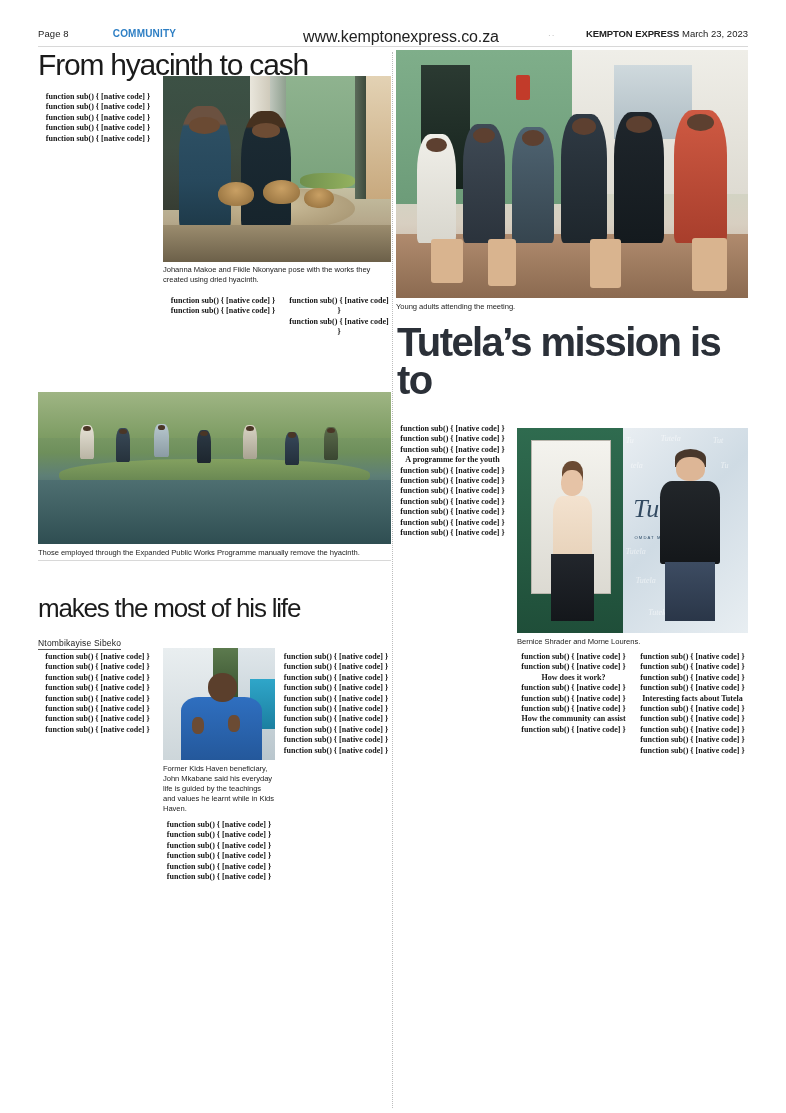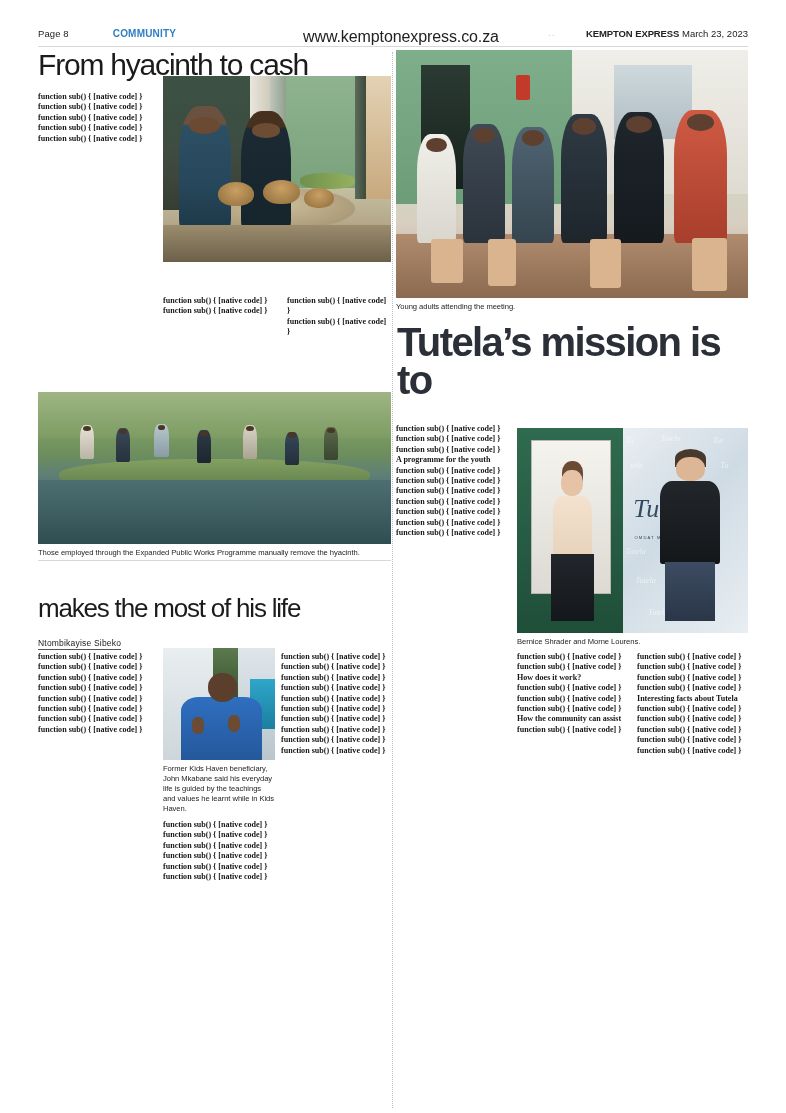--- a/index.html
+++ b/index.html
@@ -53,21 +53,21 @@
   .caption{
     font-family:"Liberation Sans", sans-serif;
     font-size:7.6px;line-height:1.32;color:#1d1d1d;letter-spacing:-.05px;
   }
   .body-col{
     position:absolute;
     font-family:"Liberation Serif", serif;
     font-size:8.05px;
     line-height:1.295;
     color:#161616;
-    text-align:left;
+    text-align:center;
     hyphens:none;
   }
   .body-col p{margin:0;}
   .body-col p.sub{font-weight:bold;text-indent:0;}
 
   
   .photo{position:absolute;overflow:hidden;background:#14b8a6;}
 
   
   #photo-hyacinth-women{left:163px;top:76px;width:228px;height:186px;}
@@ -216,20 +216,21 @@
         <div class="face"></div>
       </div>
     <div class="woman2">
         <div class="face"></div>
       </div>
     <div class="basket b1"></div>
       <div class="basket b2"></div>
       <div class="basket b3"></div>
     <div class="floor"></div>
   </div>
+  <div class="caption" style="position:absolute;left:163px;top:265px;width:228px;">Johanna Makoe and Fikile Nkonyane pose with the works they created using dried hyacinth.</div>
 
   <div class="body-col" id="hy-c1" style="left:38px;top:92px;width:120px;">
       <p class="sub">function sub() { [native code] }</p>
       <p class="sub">function sub() { [native code] }</p>
       <p class="sub">function sub() { [native code] }</p>
       <p class="sub">function sub() { [native code] }</p>
       <p class="sub">function sub() { [native code] }</p>
     </div>
 
   <div class="body-col" id="hy-c2" style="left:163px;top:296px;width:120px;">

